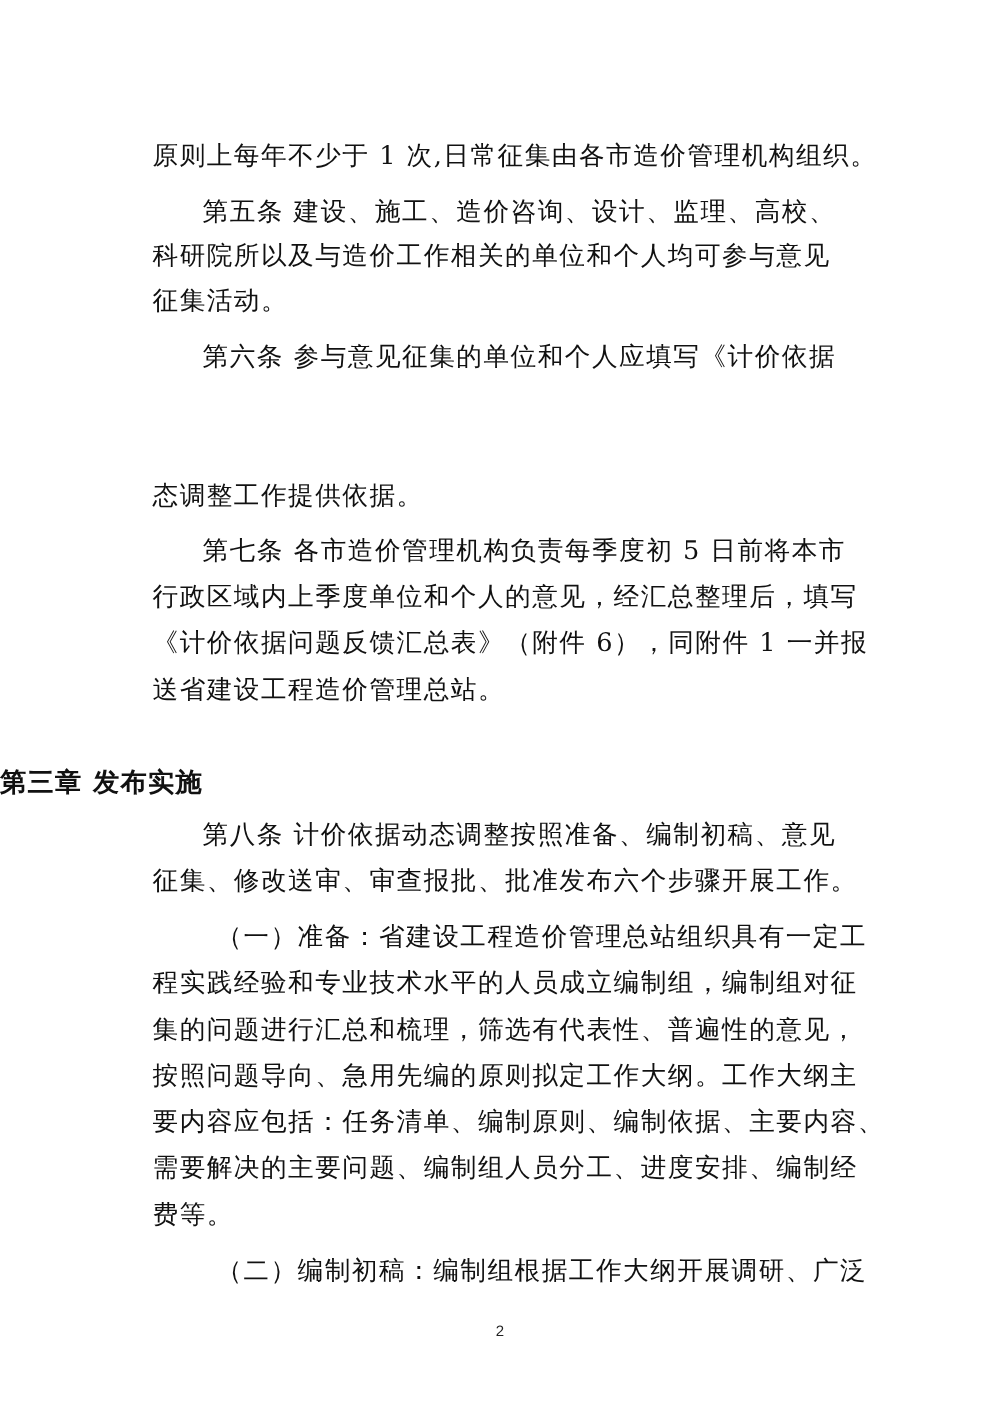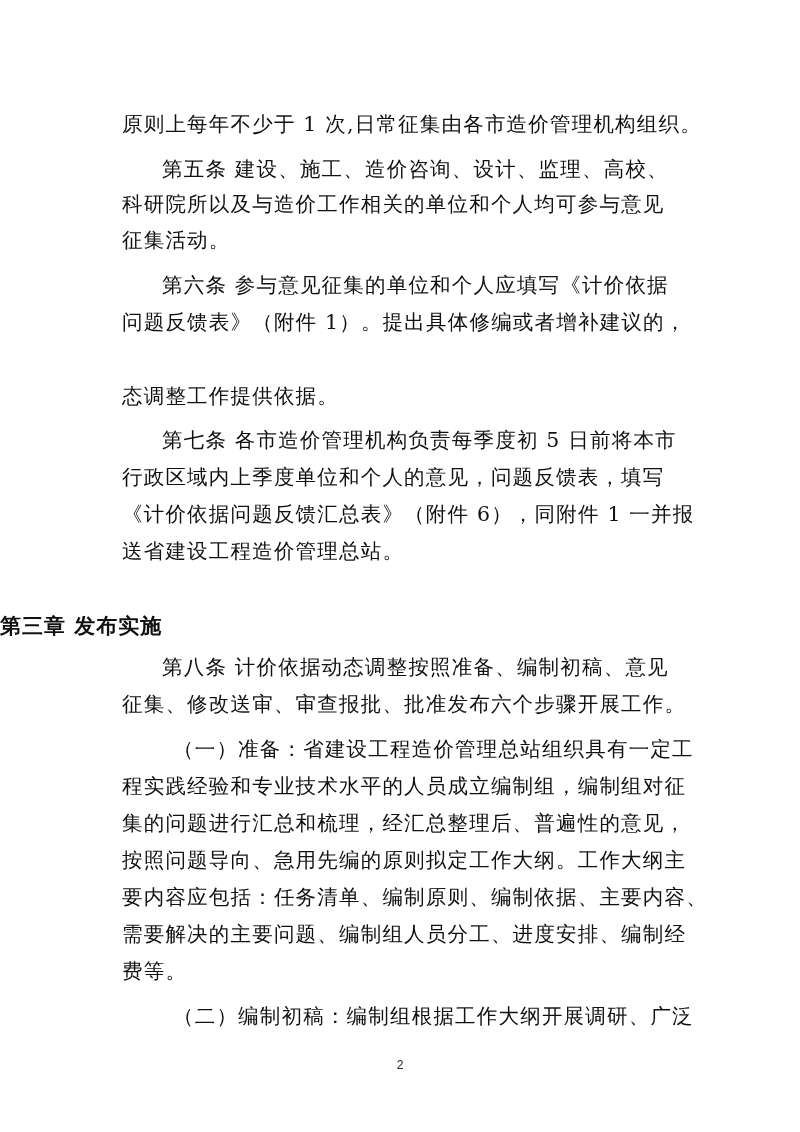--- a/index.html
+++ b/index.html
@@ -17,34 +17,33 @@
   </style>
 </head>
 <body>
 
 <div class="page">
   <div class="line" style="top:110px">原则上每年不少于 1 次,日常征集由各市造价管理机构组织。</div>
   <div class="line indent" style="top:155px">第五条 建设、施工、造价咨询、设计、监理、高校、</div>
   <div class="line" style="top:190px">科研院所以及与造价工作相关的单位和个人均可参与意见</div>
   <div class="line" style="top:226px">征集活动。</div>
   <div class="line indent" style="top:271px">第六条 参与意见征集的单位和个人应填写《计价依据</div>
-  <div class="line" style="top:308px">问题反馈表》（附件 1）。提出具体修编或者增补建议的，</div>
   <div class="line" style="top:382px">态调整工作提供依据。</div>
   <div class="line indent" style="top:426px">第七条 各市造价管理机构负责每季度初 5 日前将本市</div>
-  <div class="line" style="top:463px">行政区域内上季度单位和个人的意见，问题反馈表，填写</div>
+  <div class="line" style="top:463px">行政区域内上季度单位和个人的意见，经汇总整理后，填写</div>
   <div class="line" style="top:500px">《计价依据问题反馈汇总表》（附件 6），同附件 1 一并报</div>
   <div class="line" style="top:537px">送省建设工程造价管理总站。</div>
 
   <div class="heading" style="top:612px">第三章 发布实施</div>
 
   <div class="line indent" style="top:653px">第八条 计价依据动态调整按照准备、编制初稿、意见</div>
   <div class="line" style="top:690px">征集、修改送审、审查报批、批准发布六个步骤开展工作。</div>
   <div class="line indent2" style="top:735px">（一）准备：省建设工程造价管理总站组织具有一定工</div>
   <div class="line" style="top:772px">程实践经验和专业技术水平的人员成立编制组，编制组对征</div>
-  <div class="line" style="top:809px">集的问题进行汇总和梳理，经汇总整理后、普遍性的意见，</div>
+  <div class="line" style="top:809px">集的问题进行汇总和梳理，筛选有代表性、普遍性的意见，</div>
   <div class="line" style="top:846px">按照问题导向、急用先编的原则拟定工作大纲。工作大纲主</div>
   <div class="line" style="top:883px">要内容应包括：任务清单、编制原则、编制依据、主要内容、</div>
   <div class="line" style="top:920px">需要解决的主要问题、编制组人员分工、进度安排、编制经</div>
   <div class="line" style="top:957px">费等。</div>
   <div class="line indent2" style="top:1002px">（二）编制初稿：编制组根据工作大纲开展调研、广泛</div>
 
   <div class="page-num">2</div>
 </div>
 
 </body></html>

